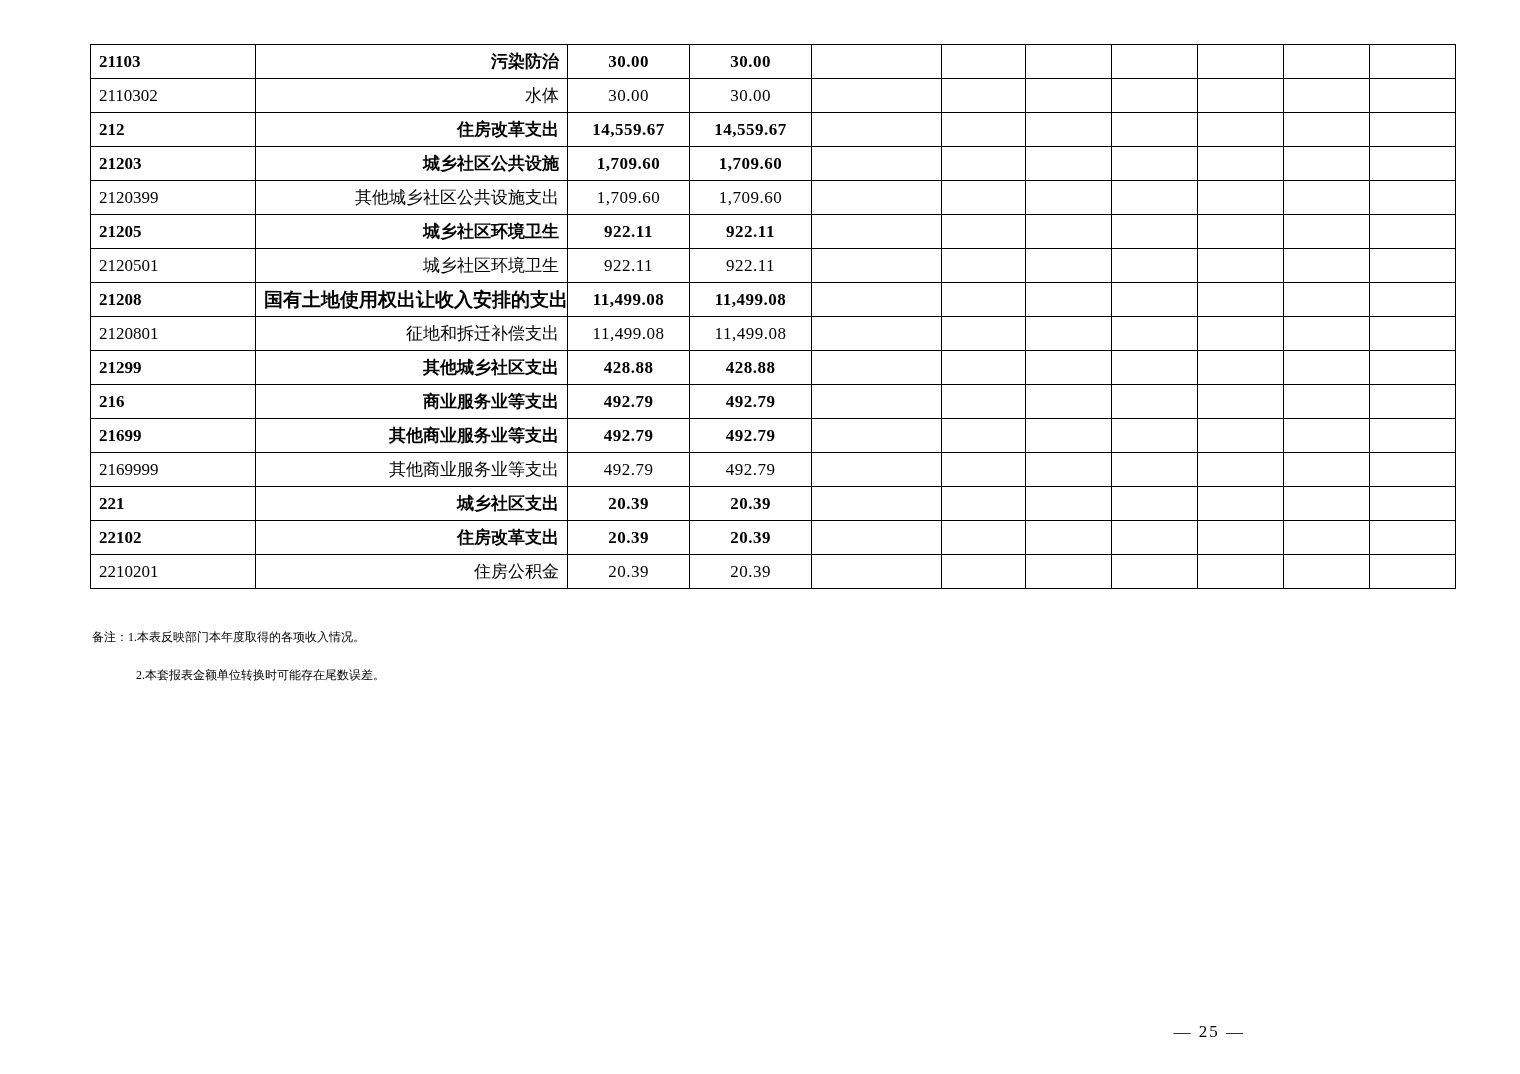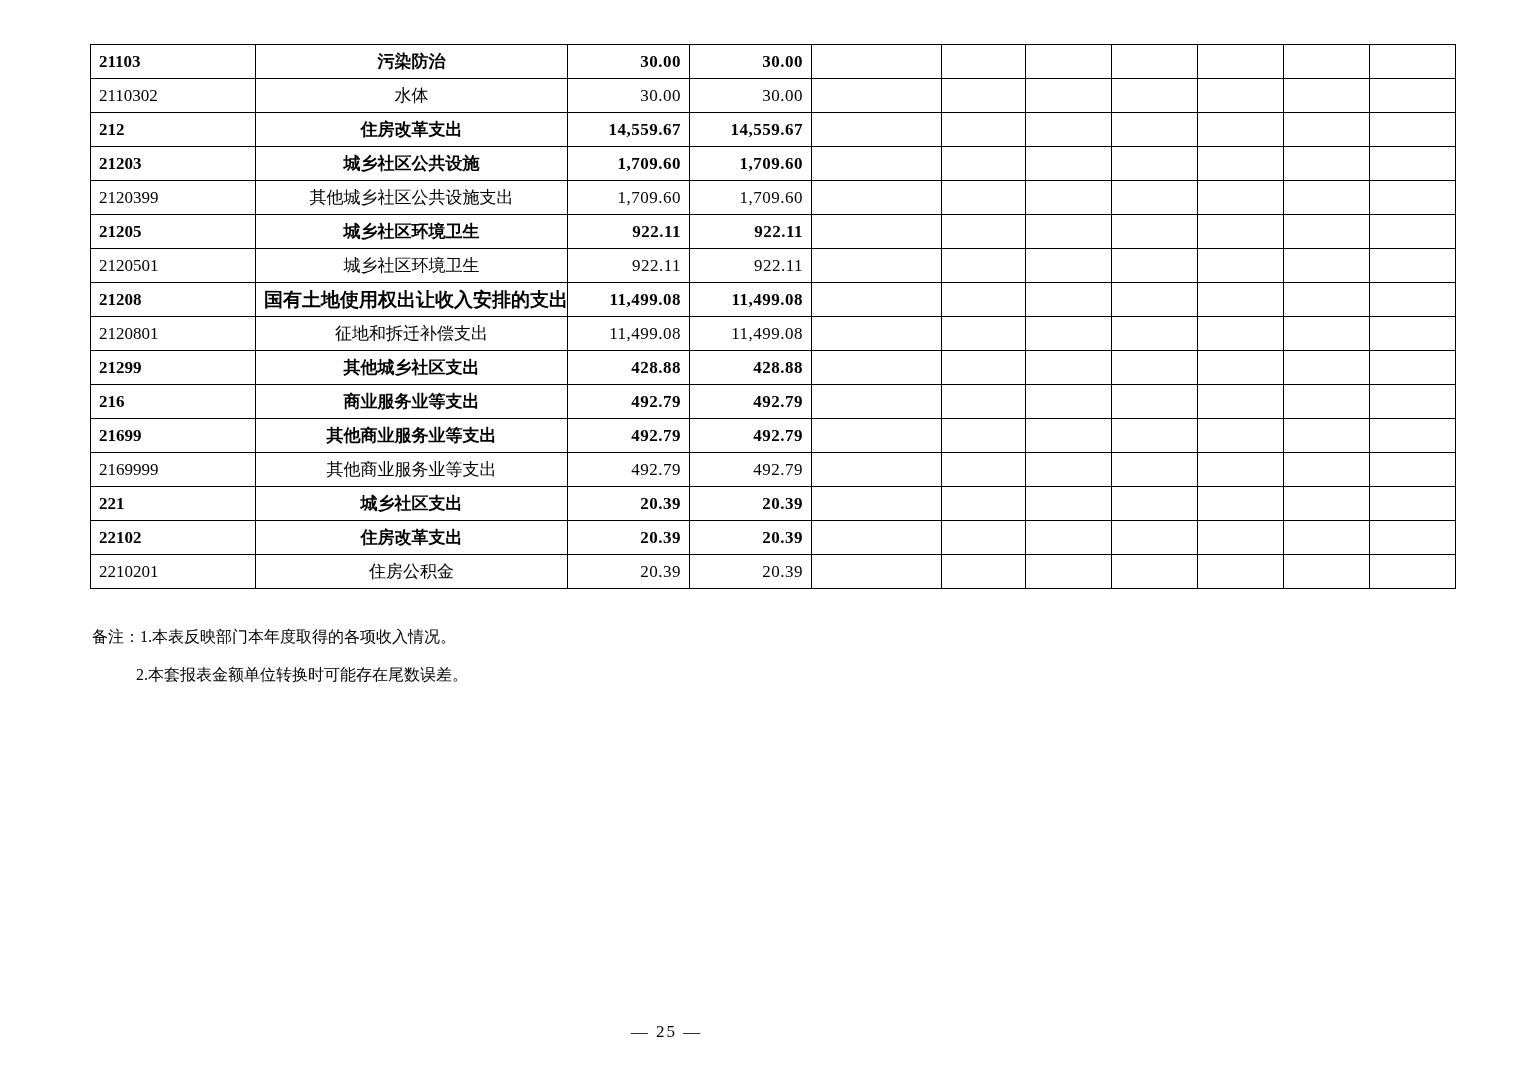--- a/index.html
+++ b/index.html
@@ -34,55 +34,54 @@
     border: 1px solid #000000;
     height: 33px;
     padding: 0 8px;
     font-size: 17px;
     line-height: 33px;
     vertical-align: middle;
     overflow: hidden;
     white-space: nowrap;
   }
   .c-code   { width: 165px; text-align: left; }
-  .c-name   { width: 312px; text-align: center; }
-  .c-num    { width: 122px; text-align: right; }
+  .c-name   { width: 312px; text-align: right; }
+  .c-num    { width: 122px; text-align: center; }
   .c-blank1 { width: 130px; }
   .c-blank2 { width: 84px; }
   .c-blank3 { width: 86px; }
   .c-blank4 { width: 86px; }
   .c-blank5 { width: 86px; }
   .c-blank6 { width: 86px; }
   .c-blank7 { width: 86px; }
 
   .bold {
     font-weight: bold;
   }
   .num {
     font-family: "Liberation Serif", "DejaVu Serif", serif;
     letter-spacing: 0.5px;
   }
   .notes {
     position: absolute;
     left: 92px;
     top: 622px;
-    font-size: 16px;
+    font-size: 12px;
     line-height: 30px;
   }
   .notes .line1 { margin: 0; }
   .notes .line2 { margin: 8px; padding-left: 36px; }
   .pagenum {
     position: absolute;
     left: 0;
     top: 1022px;
     width: 1245px;
-    text-align: center;
+    text-align: right;
     font-size: 17px;
     letter-spacing: 2px;
-    padding-left: 44px;
   }
 </style>
 </head>
 <body>
 
 <div class="page">
 
   <table class="budget">
     <colgroup>
       <col class="c-code">

